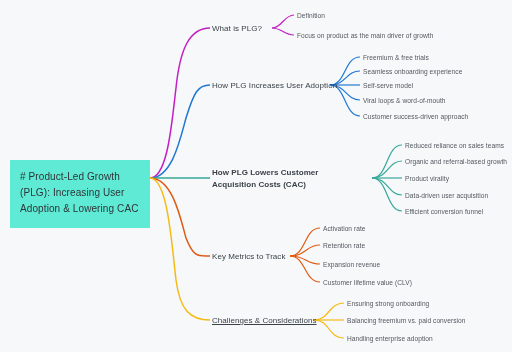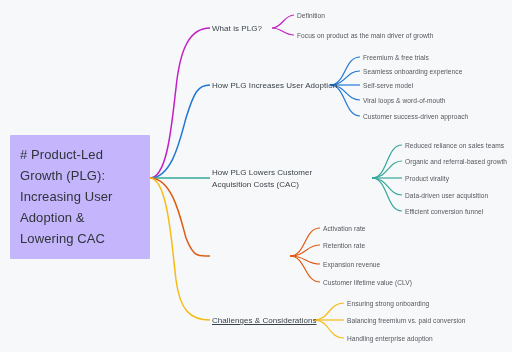--- a/index.html
+++ b/index.html
@@ -25,26 +25,26 @@
     position: absolute;
     left: 0;
     top: 0;
     width: 512px;
     height: 352px;
     pointer-events: none;
   }
   .root-node {
     position: absolute;
     left: 10px;
-    top: 135px;
+    top: 160px;
     width: 140px;
     box-sizing: border-box;
-    background: #c4b5fd;
+    background: #5eead4;
     padding: 9px 10px 10px 10px;
-    font-size: 13px;
+    font-size: 10px;
     line-height: 1.62;
     color: #2f3438;
     letter-spacing: 0.1px;
     border-radius: 1px;
   }
   .node-label {
     position: absolute;
     font-size: 8px;
     line-height: 1.45;
     color: #3a4248;
@@ -117,27 +117,28 @@
   <div class="leaf-label" style="left:297px; top:11px;">Definition</div>
   <div class="leaf-label" style="left:297px; top:31px;">Focus on product as the main driver of growth</div>
 
   <div class="node-label" style="left:212px; top:80px;text-align:right;">How PLG Increases User Adoption</div>
   <div class="leaf-label" style="left:363px; top:53px;">Freemium &amp; free trials</div>
   <div class="leaf-label" style="left:363px; top:67px;">Seamless onboarding experience</div>
   <div class="leaf-label" style="left:363px; top:81px;">Self-serve model</div>
   <div class="leaf-label" style="left:363px; top:96px;">Viral loops &amp; word-of-mouth</div>
   <div class="leaf-label" style="left:363px; top:112px;">Customer success-driven approach</div>
 
-  <div class="node-label wrap" style="left:212px; top:167px;">How PLG Lowers Customer Acquisition Costs (CAC)</div>
+  <div class="node-label wrap" style="left:212px; top:167px;font-weight:bold;">How PLG Lowers Customer Acquisition Costs (CAC)</div>
   <div class="leaf-label" style="left:405px; top:141px;">Reduced reliance on sales teams</div>
   <div class="leaf-label" style="left:405px; top:157px;">Organic and referral-based growth</div>
   <div class="leaf-label" style="left:405px; top:174px;">Product virality</div>
   <div class="leaf-label" style="left:405px; top:191px;">Data-driven user acquisition</div>
   <div class="leaf-label" style="left:405px; top:207px;">Efficient conversion funnel</div>
 
+  <div class="node-label" style="left:212px; top:251px;">Key Metrics to Track</div>
   <div class="leaf-label" style="left:323px; top:224px;">Activation rate</div>
   <div class="leaf-label" style="left:323px; top:241px;">Retention rate</div>
   <div class="leaf-label" style="left:323px; top:260px;">Expansion revenue</div>
   <div class="leaf-label" style="left:323px; top:278px;">Customer lifetime value (CLV)</div>
 
   <div class="node-label" style="left:212px; top:315px;text-decoration:underline;">Challenges &amp; Considerations</div>
   <div class="leaf-label" style="left:347px; top:299px;">Ensuring strong onboarding</div>
   <div class="leaf-label" style="left:347px; top:316px;">Balancing freemium vs. paid conversion</div>
   <div class="leaf-label" style="left:347px; top:334px;">Handling enterprise adoption</div>
 

